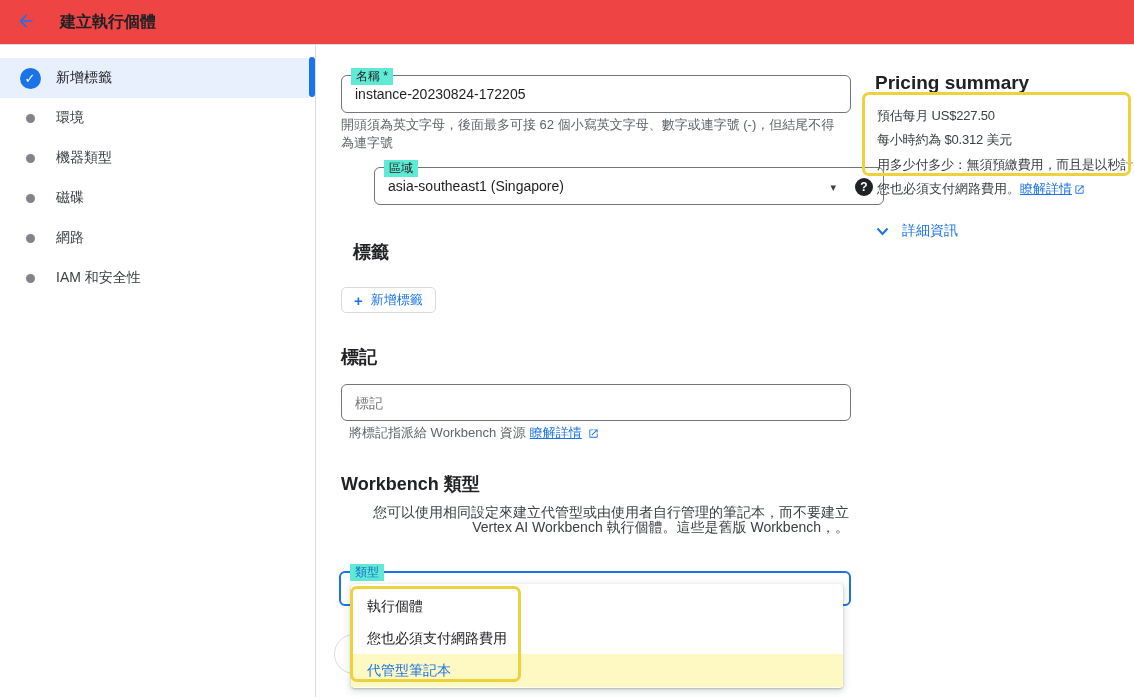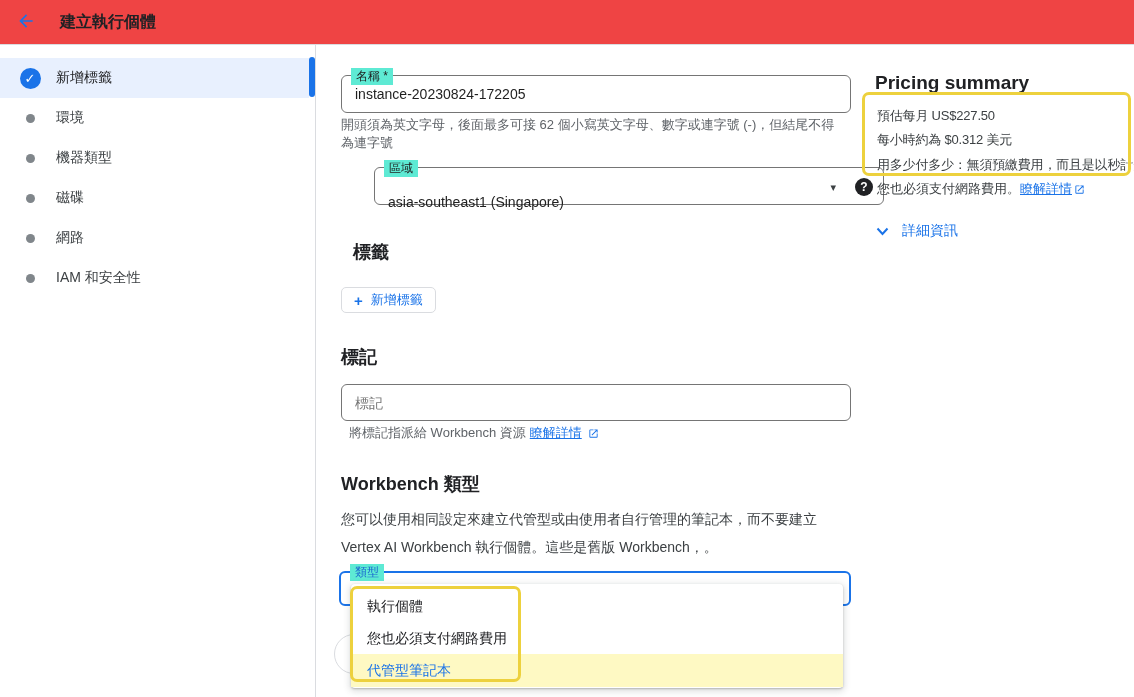--- a/index.html
+++ b/index.html
@@ -20,21 +20,21 @@
   .srow { position:absolute; left:0; width:309px; height:40px; display:flex; align-items:center; padding-left:19px; font-size:14px; color:#3c4043; cursor:pointer; }
   .srow.active { background:#e8f0fe; color:#202124; }
   .iconbox { width:22px; height:22px; display:flex; align-items:center; justify-content:center; margin-right:15px; }
   .check-circle { width:21px; height:21px; border-radius:50%; background:#1a73e8; color:#fff; font-size:13px; font-weight:700; display:flex; align-items:center; justify-content:center; }
   .dot { width:9px; height:9px; border-radius:50%; background:#80868b; }
   .scroll-thumb { left:309px; top:57px; width:6px; height:40px; background:#1a73e8; border-radius:3px; }
 
   
   .field { border:1px solid #757575; border-radius:6px; background:#fff; }
   .flabel { position:absolute; top:-8px; left:9px; background:#5eead4; padding:0 5px; font-size:12px; font-weight:500; color:#1f1f1f; white-space:nowrap; }
-  .fvalue { position:absolute; left:13px; top:16px; height:100%; display:flex; align-items:center; font-size:14px; color:#1f1f1f; }
+  .fvalue { position:absolute; left:13px; top:0; height:100%; display:flex; align-items:center; font-size:14px; color:#1f1f1f; }
   .finput { border:none; outline:none; width:100%; height:100%; padding:0 13px; font-family:inherit; font-size:14px; color:#1f1f1f; background:transparent; border-radius:6px; }
   .finput::placeholder { color:#757575; }
 
   .name-field { left:341px; top:75px; width:510px; height:38px; }
   .name-helper { left:341px; top:116px; width:506px; font-size:13px; line-height:18px; color:#5f6368; }
 
   .region-field { left:341px; top:167px; width:510px; height:38px; cursor:pointer;margin-left:33px; }
   .caret { position:absolute; right:47px; top:13px; font-size:11px; color:#3c4043; }
   .help-icon { position:absolute; right:10px; top:10px; width:18px; height:18px; border-radius:50%; background:#202124; color:#fff; font-size:12px; font-weight:700; display:flex; align-items:center; justify-content:center; cursor:pointer; }
 
@@ -43,21 +43,21 @@
   .add-tag-btn { left:341px; top:287px; height:26px; display:inline-flex; align-items:center; gap:8px; padding:0 12px; background:#fff; border:1px solid #dadce0; border-radius:5px; color:#1a73e8; font-size:13px; font-weight:500; cursor:pointer; }
   .plus-glyph { font-size:15px; font-weight:700; }
 
   .tags-heading { left:341px; top:345px; }
   .tag-field { left:341px; top:384px; width:510px; height:37px; }
   .tags-helper { left:349px; top:424px; font-size:13px; color:#5f6368; display:flex; align-items:center; gap:4px; }
   .link { color:#1a73e8; text-decoration:underline; cursor:pointer; }
   .ext-icon { display:inline-flex; margin-left:2px; cursor:pointer; }
 
   .wb-heading { left:341px; top:472px; }
-  .wb-desc { left:341px; top:505px; width:508px; font-size:14px; line-height:28px; color:#3c4043; }
+  .wb-desc { left:341px; top:505px; width:508px; font-size:14px; line-height:15px; color:#3c4043;text-align:right; }
 
   .type-field { left:339px; top:571px; width:512px; height:35px; border:2px solid #1a73e8; border-radius:6px; background:#fff; z-index:1; cursor:pointer; }
   .type-field .flabel { color:#1a66d0; top:-9px; }
 
   .obscured-btn { left:334px; top:634px; width:40px; height:40px; background:#fff; border:1px solid #dadce0; border-radius:20px; z-index:1; }
 
   .menu { left:351px; top:584px; width:492px; height:104px; background:#fff; border-radius:4px; padding-top:6px; z-index:3;
           box-shadow:0 1px 2px rgba(60,64,67,.3), 0 2px 6px 2px rgba(60,64,67,.15); }
   .mrow { height:32px; line-height:32px; padding-left:16px; font-size:14px; color:#202124; cursor:pointer; }
   .mrow.selected { color:#1a73e8; background:#fef9c3; height:33px; line-height:33px; }

